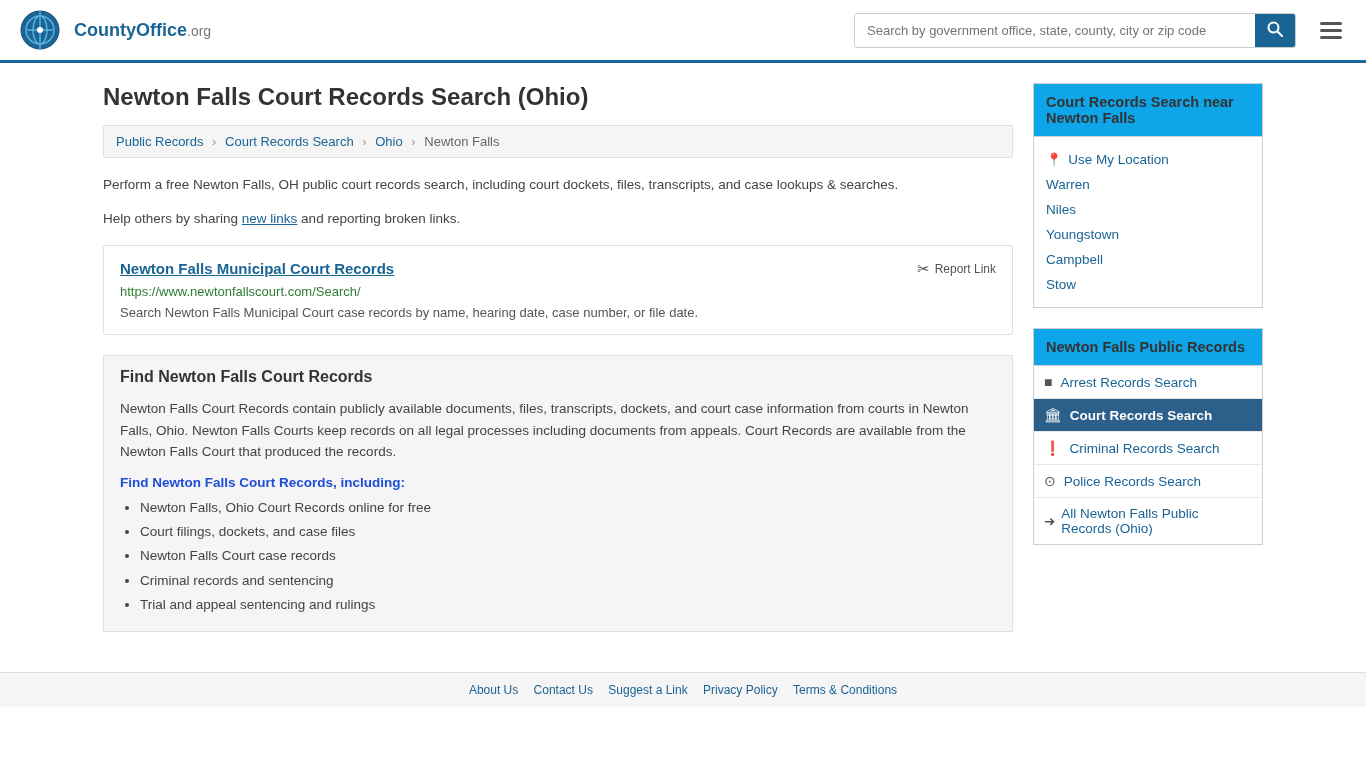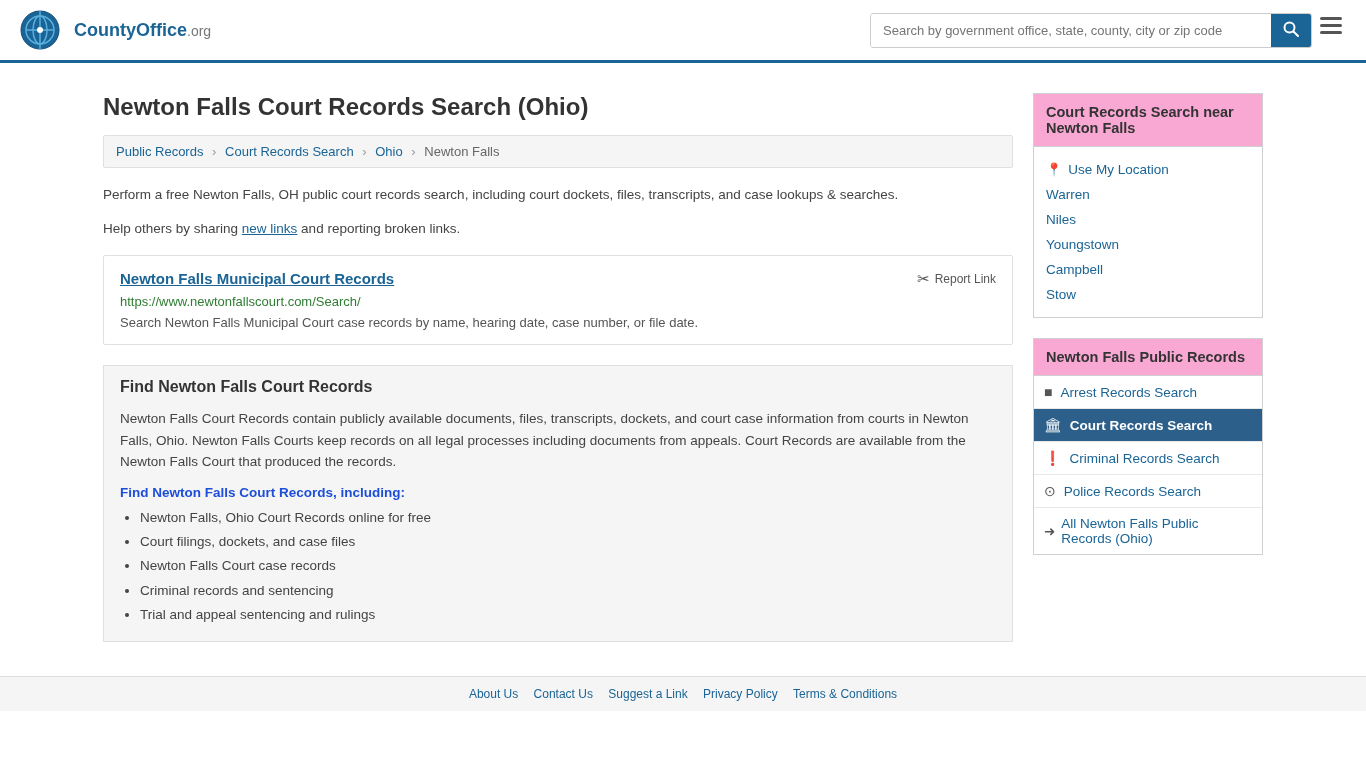--- a/index.html
+++ b/index.html
@@ -18,22 +18,22 @@
       display: flex;
       align-items: center;
       gap: 14px;
     }
     .logo-icon {
       width: 40px;
       height: 40px;
     }
     .search-area {
       display: flex;
-      align-items: flex-start;
-      gap: 4px;
+      align-items: center;
+      gap: 20px;
     }
     .search-input-wrapper {
       display: flex;
       border: 1px solid #ccc;
       border-radius: 3px;
       overflow: hidden;
     }
     .search-input-wrapper input {
       width: 400px;
       padding: 7px 12px;
@@ -65,22 +65,22 @@
       display: block;
       width: 22px;
       height: 3px;
       background: #555;
       border-radius: 2px;
     }
 
     
     .main-container {
       max-width: 1200px;
-      margin: 16px auto;
-      padding: 14px 20px;
+      margin: 0 auto;
+      padding: 20px 20px;
       display: flex;
       gap: 20px;
     }
 
     
     .content-area {
       flex: 1;
     }
     .page-title {
       font-size: 24px;
@@ -196,21 +196,21 @@
     
     .sidebar {
       width: 230px;
       flex-shrink: 0;
     }
 
     .sidebar-section {
       margin-bottom: 20px;
     }
     .sidebar-section-title {
-      background: #f9a8d4;
+      background: #0ea5e9;
       border: 1px solid #d0d0d0;
       padding: 10px 12px;
       font-size: 14.5px;
       font-weight: bold;
       color: #333;
       margin-bottom: 0;
     }
     .sidebar-section-content {
       border: 1px solid #d0d0d0;
       border-top: none;

